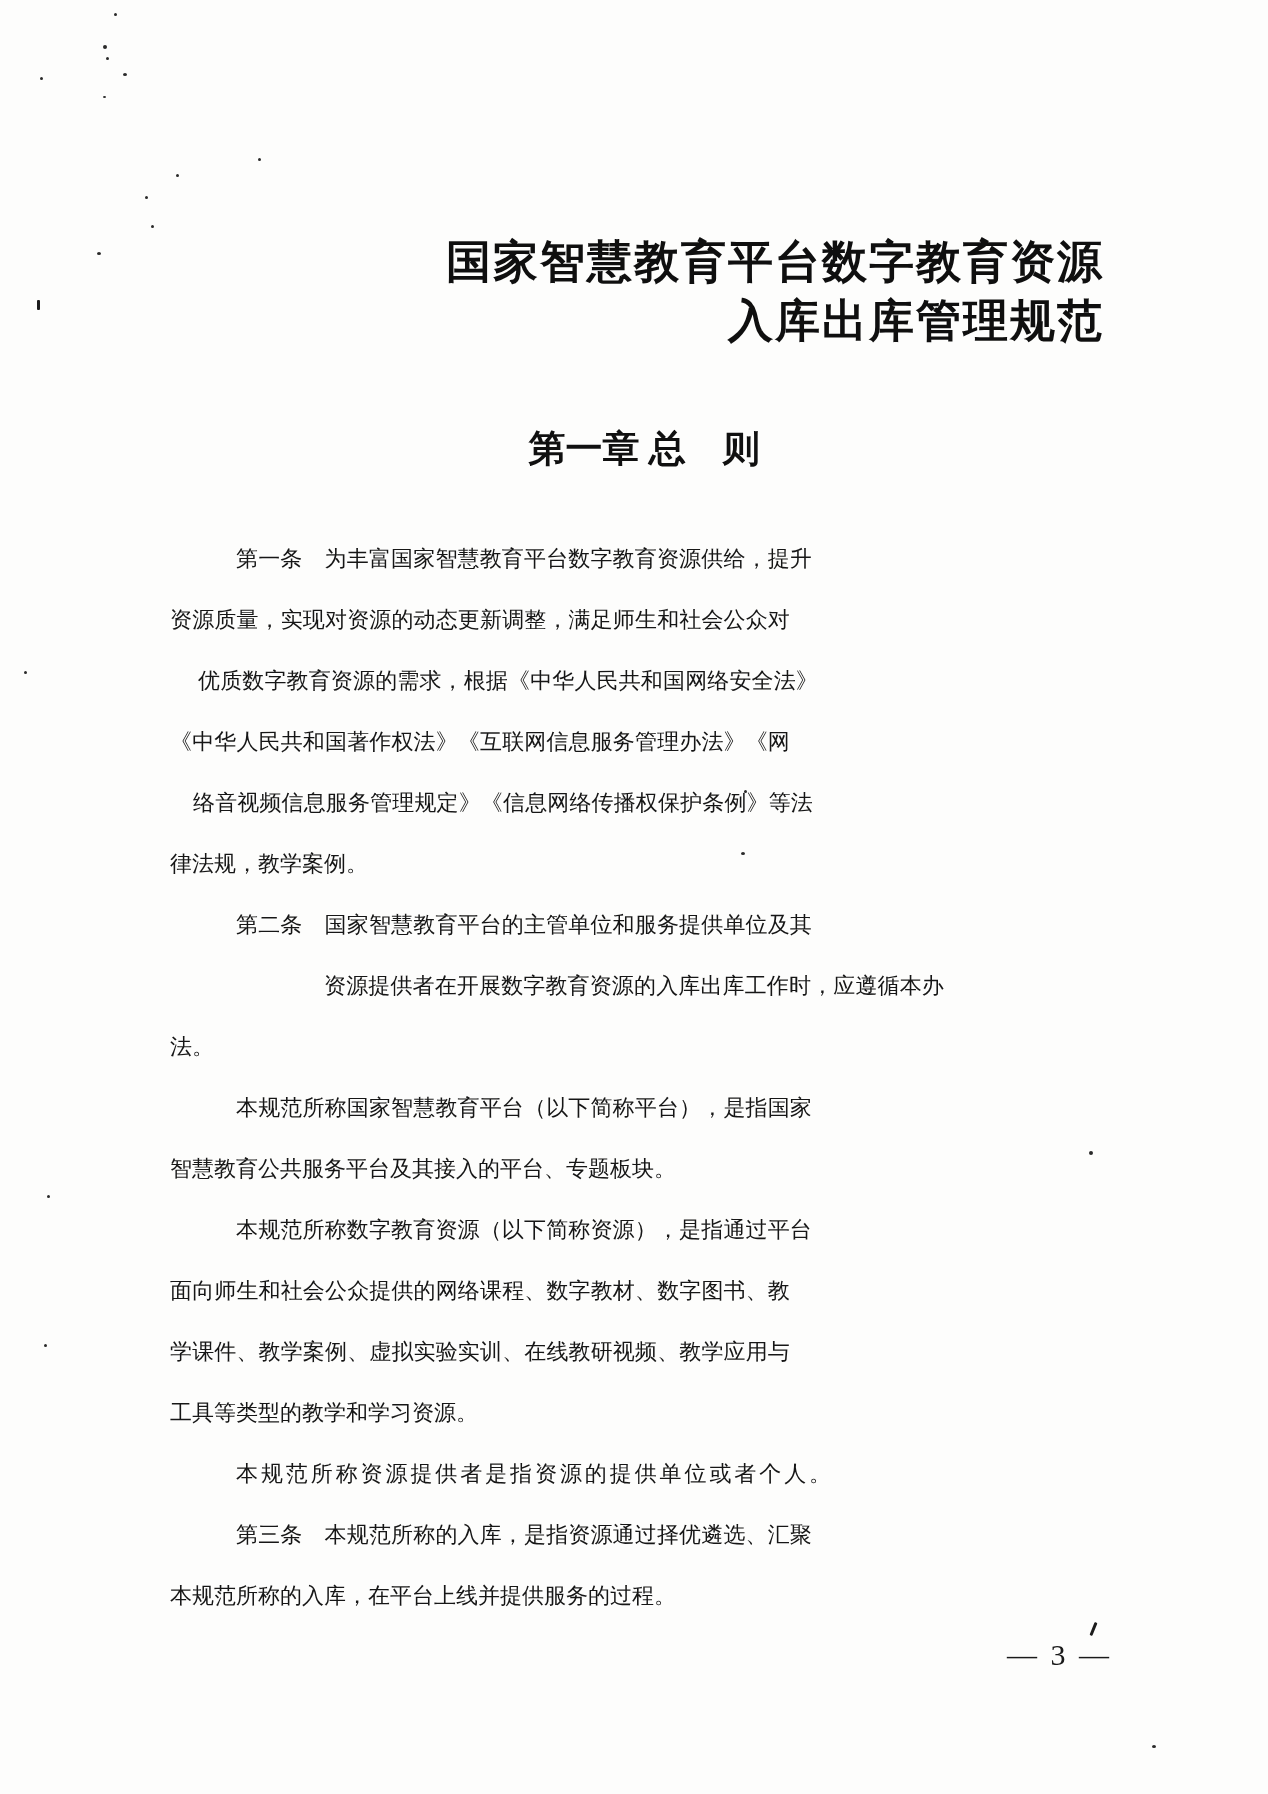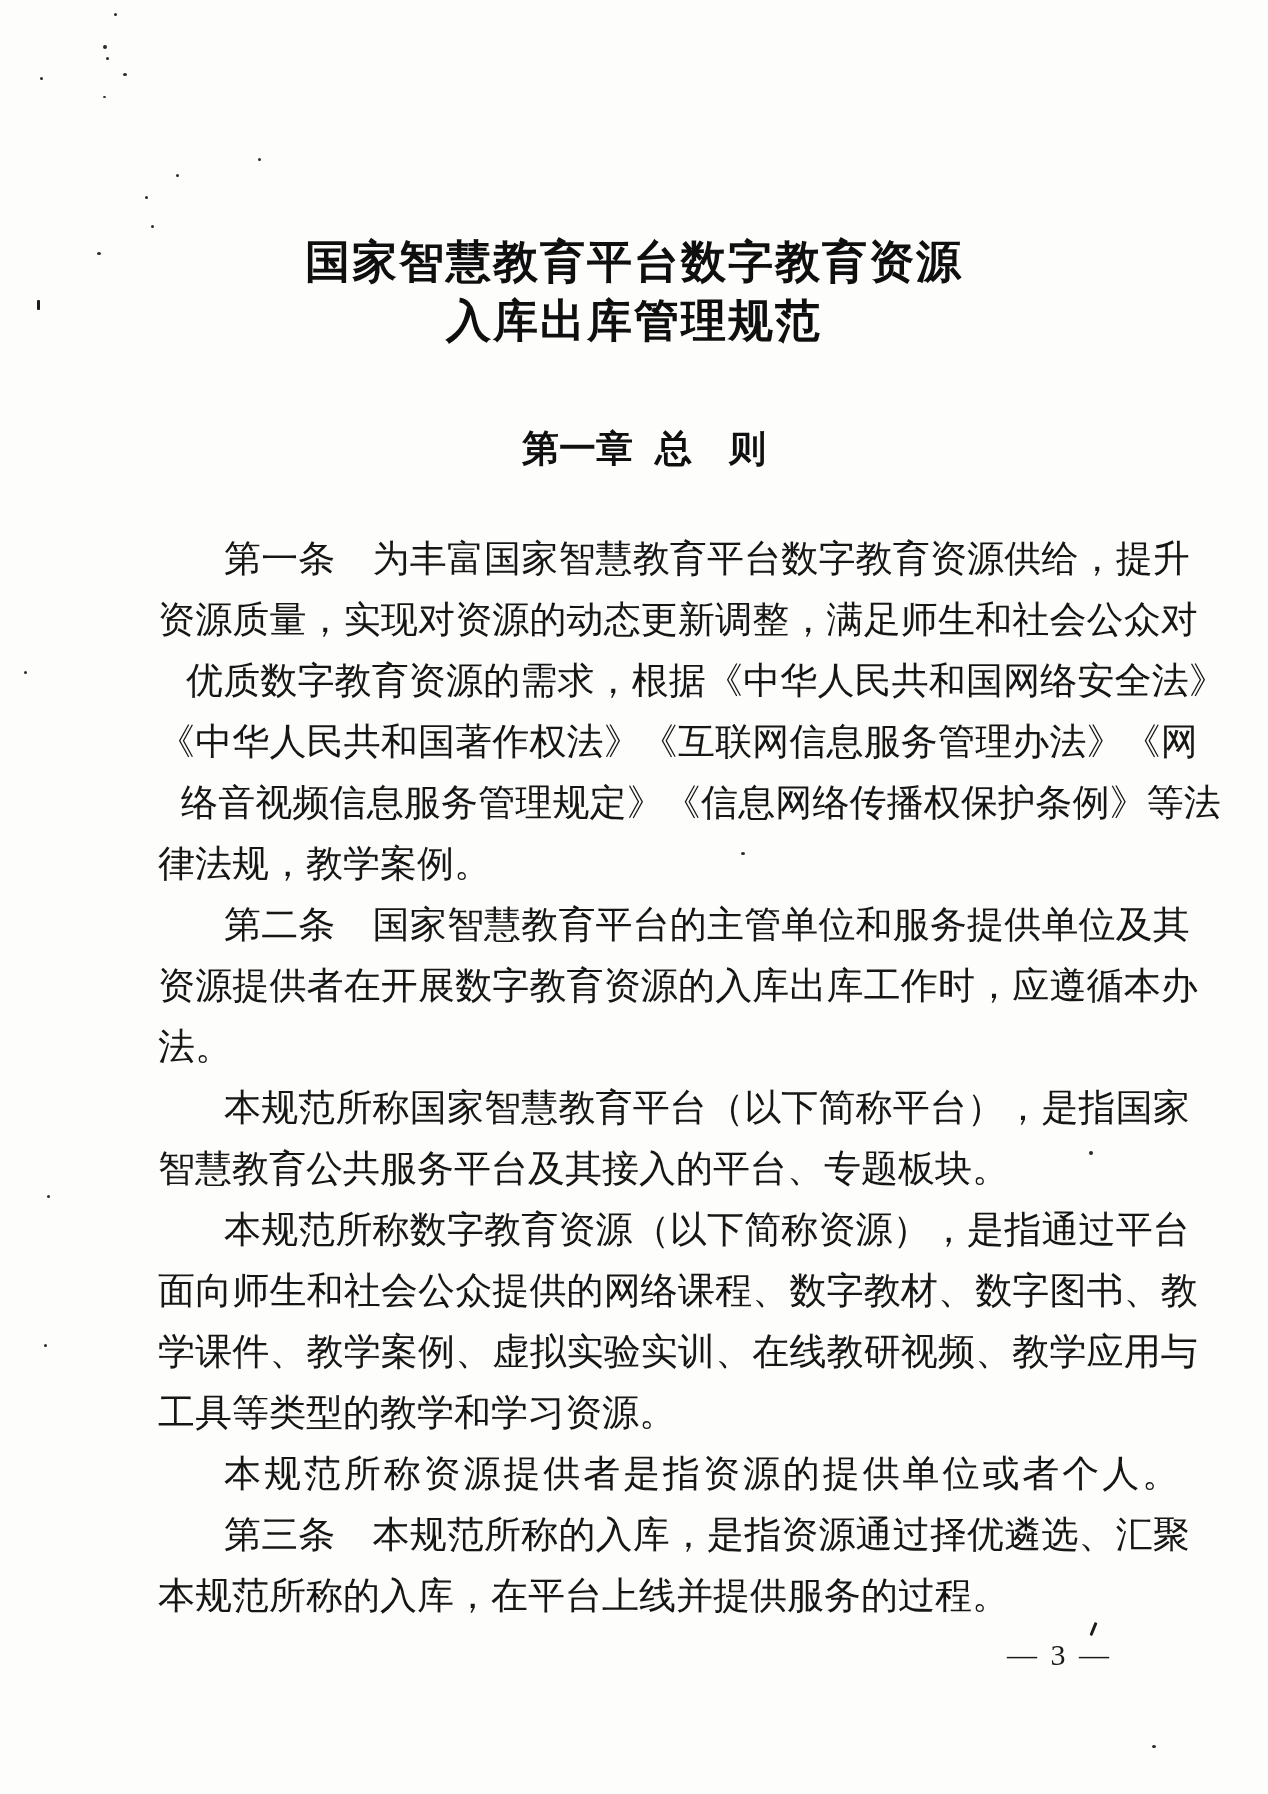--- a/index.html
+++ b/index.html
@@ -8,41 +8,41 @@
     width:1268px; height:1794px;
     margin:0 auto;
     background:#fdfdfc;
     color:#141414;
     overflow:hidden;
     font-family:"Liberation Serif","DejaVu Serif",serif;
   }
   .doc-title {
     position:absolute;
     top:232px; left:164px; width:940px;
-    text-align:center;
+    text-align:right;
     font-family:"Liberation Sans","DejaVu Sans",sans-serif;
     font-weight:bold;
     font-size:45px;
     letter-spacing:2px;
     line-height:59px;
     color:#0f0f0f;
   }
   .chapter-heading {
     position:absolute;
     top:424px; left:174px; width:940px;
     text-align:center;
-    font-family:Liberation Mono, monospace;
+    font-family:Liberation Serif, serif;
     font-weight:bold;
     font-size:37px;
     color:#101010;
   }
   .doc-body {
     position:absolute;
-    top:528px; left:158px; width:928px;
-    font-size:37px;
+    top:528px; left:170px; width:928px;
+    font-size:22px;
     color:#161616;
   }
   .line {
     height:61px;
     line-height:61px;
     white-space:nowrap;
     overflow:visible;
   }
   .line.indent { padding-left:66px; }
   .page-number {

